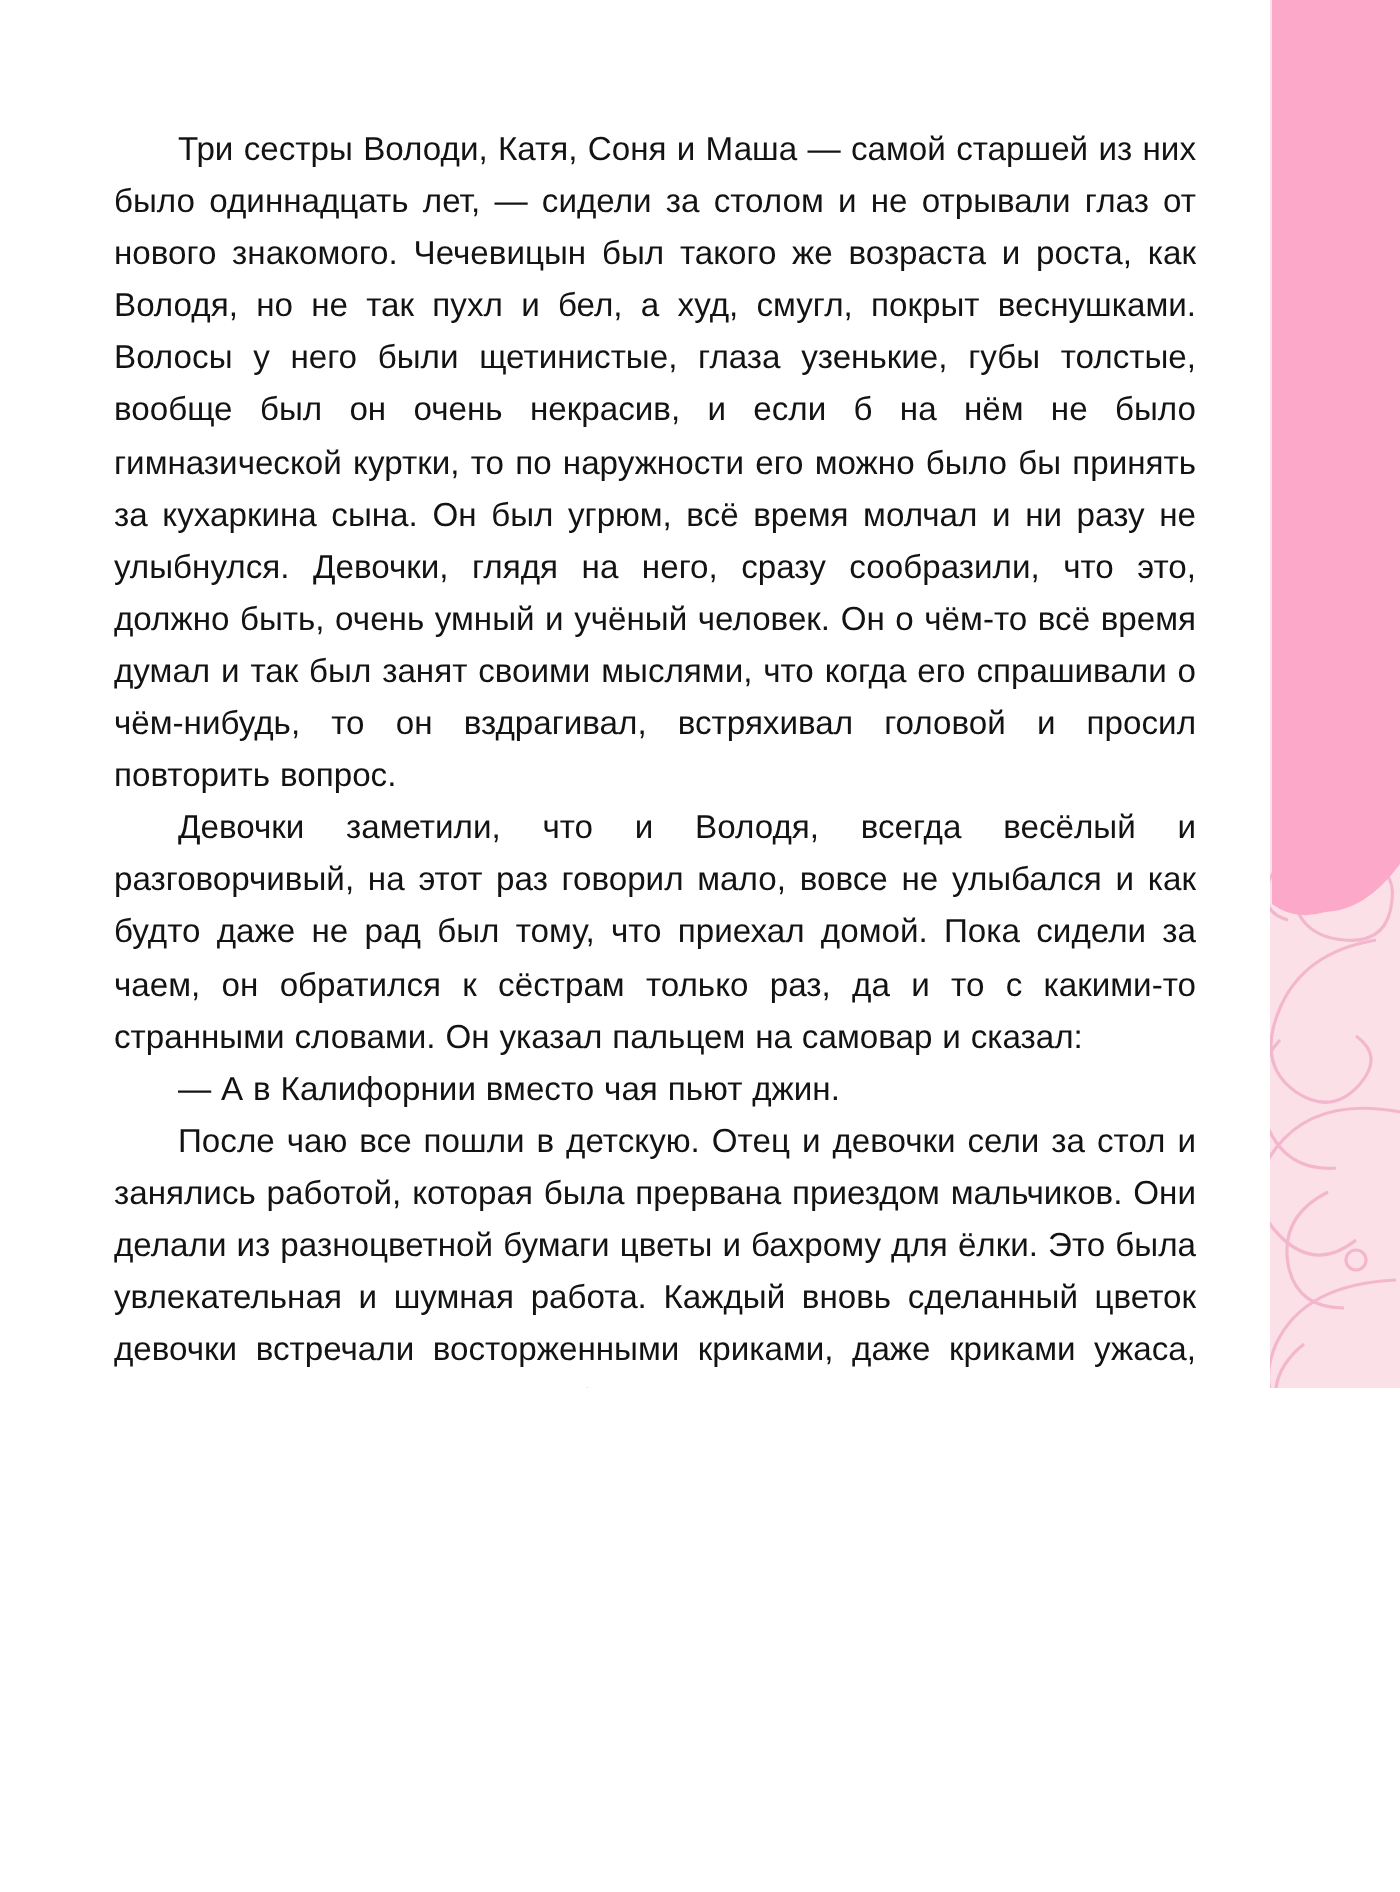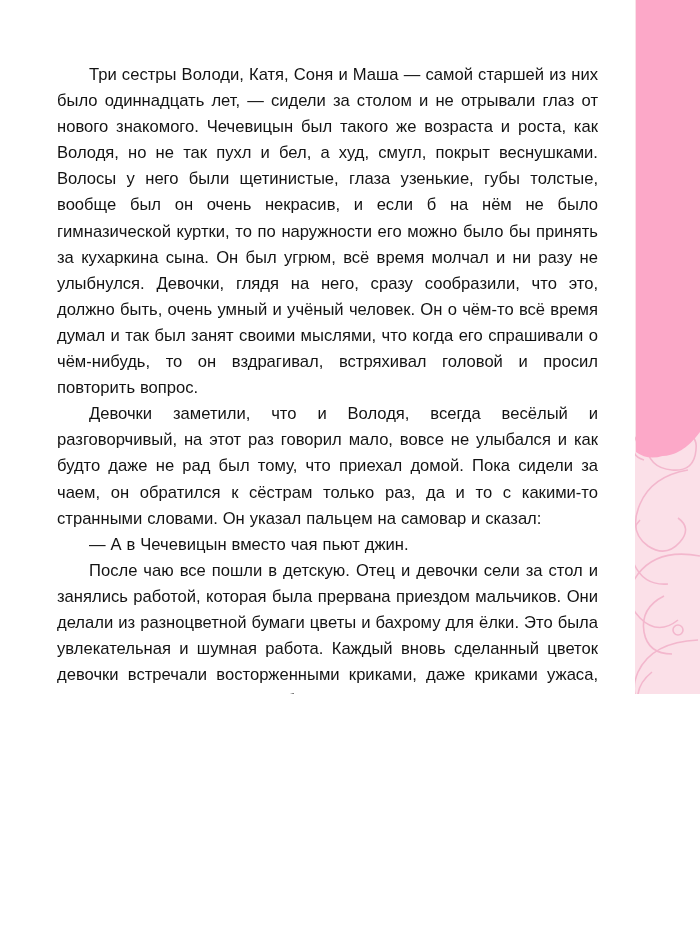--- a/index.html
+++ b/index.html
@@ -147,21 +147,21 @@
     <path d="M0 884 Q140 884 250 884 L636 884 L636 946 L470 946 Q300 946 150 930 Q60 918 0 900 Z" fill="#fca8c8"></path>
     <path d="M0 900 Q120 944 300 946 L160 946 L0 946 Z" fill="#fbe0e8"></path>
     <path d="M636 884 L700 884 L700 946 L636 946 Z" fill="#fbe0e8"></path>
   </svg>
 
   <div class="paper"></div>
 
   <div class="text-column">
     <p class="para">Три сестры Володи, Катя, Соня и Маша — самой старшей из них было одиннадцать лет, — сидели за столом и не отрывали глаз от нового знакомого. Чечевицын был такого же возраста и роста, как Володя, но не так пухл и бел, а худ, смугл, покрыт веснушками. Волосы у него были щетинистые, глаза узенькие, губы толстые, вообще был он очень некрасив, и если б на нём не было гимназической куртки, то по наружности его можно было бы принять за кухаркина сына. Он был угрюм, всё время молчал и ни разу не улыбнулся. Девочки, глядя на него, сразу сообразили, что это, должно быть, очень умный и учёный человек. Он о чём-то всё время думал и так был занят своими мыслями, что когда его спрашивали о чём-нибудь, то он вздрагивал, встряхивал головой и просил повторить вопрос.</p>
     <p class="para">Девочки заметили, что и Володя, всегда весёлый и разговорчивый, на этот раз говорил мало, вовсе не улыбался и как будто даже не рад был тому, что приехал домой. Пока сидели за чаем, он обратился к сёстрам только раз, да и то с какими-то странными словами. Он указал пальцем на самовар и сказал:</p>
-    <p class="para dialogue">— А в Чечевицын вместо чая пьют джин.</p>
+    <p class="para dialogue">— А в Калифорнии вместо чая пьют джин.</p>
     <p class="para">После чаю все пошли в детскую. Отец и девочки сели за стол и занялись работой, которая была прервана приездом мальчиков. Они делали из разноцветной бумаги цветы и бахрому для ёлки. Это была увлекательная и шумная работа. Каждый вновь сделанный цветок девочки встречали восторженными криками, даже криками ужаса, точно этот цветок падал с неба; папаша тоже восхищался и изредка бросал ножницы на пол, сердясь на них за то, что они тупы. Мамаша вбегала в детскую с очень озабоченным лицом и спрашивала:</p>
   </div>
 
   <div class="page-number">
     <span>87</span>
   </div>
 
 </div>
 
 </body></html>

